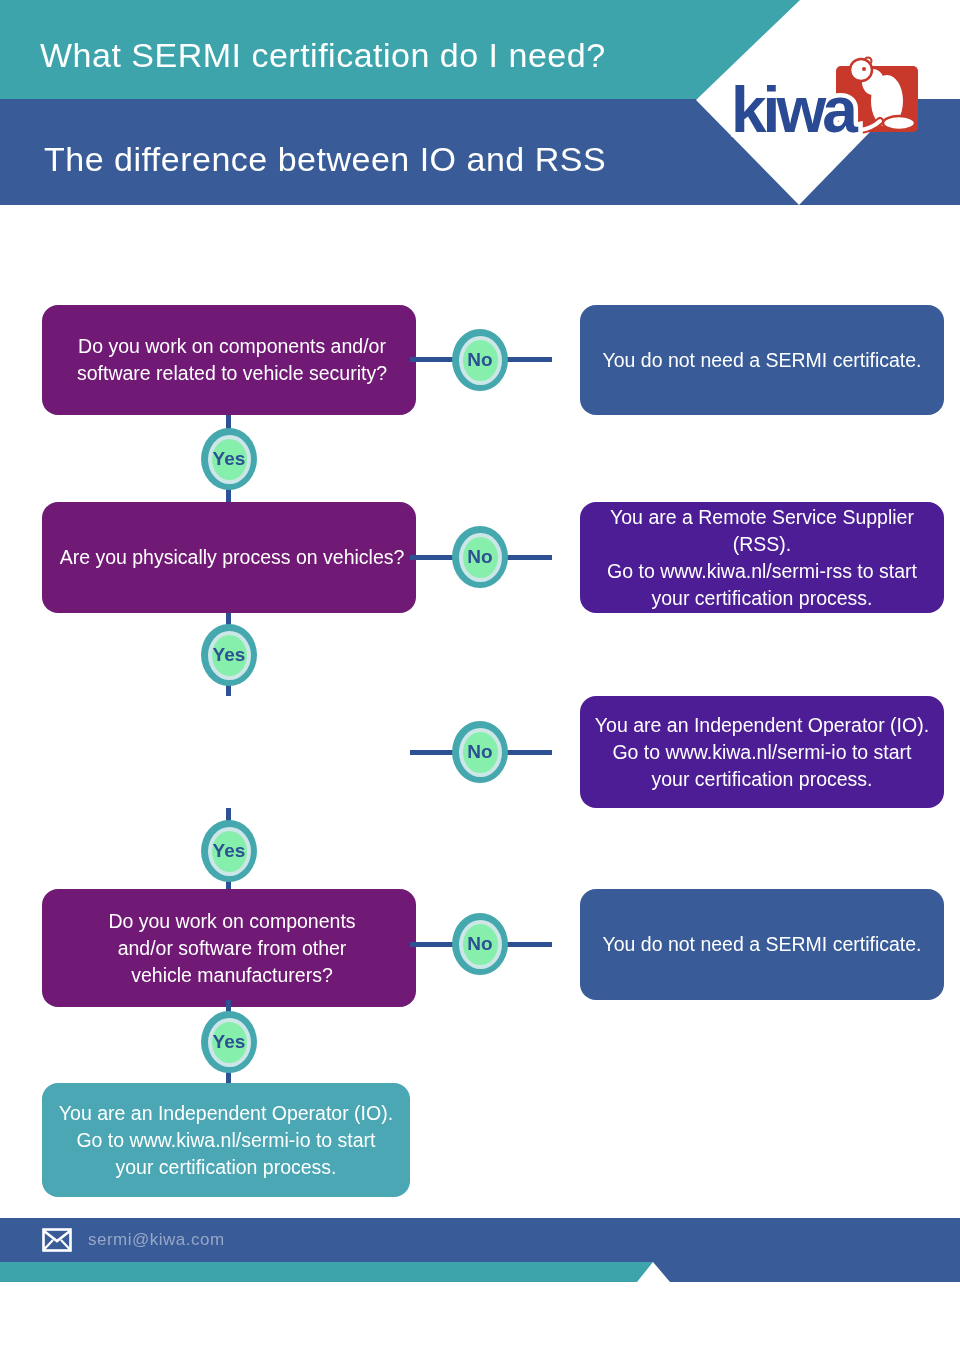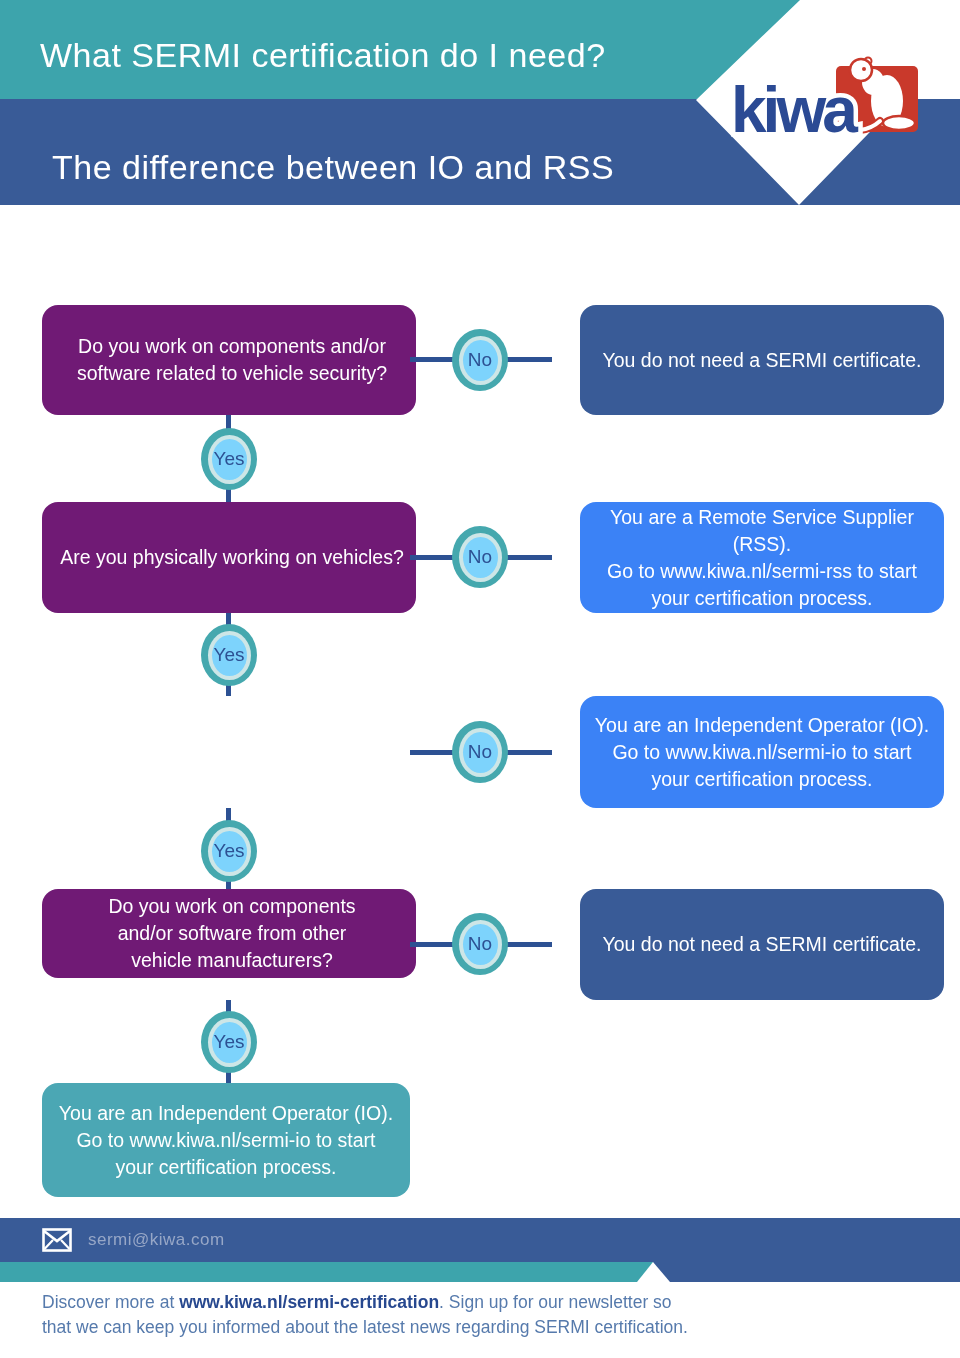--- a/index.html
+++ b/index.html
@@ -4,49 +4,49 @@
 <style>
   html,body{margin:0;padding:0;background:#ffffff;}
   .page{position:relative;width:960px;height:1358px;background:#ffffff;overflow:hidden;
         font-family:"Liberation Sans", sans-serif;}
 
   
   .hdr-teal{position:absolute;left:0;top:0;width:960px;height:99px;background:#3da4ac;}
   .hdr-blue{position:absolute;left:0;top:99px;width:960px;height:106px;background:#395b97;}
   .h1{position:absolute;left:40px;top:36px;margin:0;color:#ffffff;font-size:34px;
       font-weight:400;letter-spacing:.5px;}
-  .h2{position:absolute;left:40px;top:136px;margin:12px;color:#ffffff;font-size:34px;
+  .h2{position:absolute;left:40px;top:136px;margin:4px;color:#ffffff;font-size:34px;
       font-weight:300;letter-spacing:.5px;}
   .logo-svg{position:absolute;right:0;top:0;}
 
   
   .intro{position:absolute;left:42px;top:220px;width:880px;margin:0;color:#2d6ca6;
          font-size:19px;line-height:25.5px;white-space:pre-line;}
 
   
   .qbox,.rbox,.fbox{position:absolute;border-radius:16px;color:#ffffff;display:flex;
         align-items:center;justify-content:center;text-align:center;font-size:19.5px;
         line-height:27px;white-space:pre-line;font-weight:300;}
   .qbox{left:42px;width:368px;background:#701a75;padding-left:6px;}
   .rbox{left:580px;width:364px;}
   .rbox.blue{background:#395b97;}
-  .rbox.teal{background:#3b82f6;}
+  .rbox.teal{background:#4c1d95;}
   .fbox{left:42px;width:368px;background:#4ba7b4;}
 
   .hline,.vline{position:absolute;background:#2d5193;z-index:1;}
   .hline{left:410px;width:142px;height:5px;}
   .vline{left:226px;width:5px;}
 
   .circle{position:absolute;width:56px;height:62px;border-radius:50%;background:#45a8ae;
           display:flex;align-items:center;justify-content:center;z-index:3;}
   .circle .mid{width:43px;height:49px;border-radius:50%;background:#cde6e7;
           display:flex;align-items:center;justify-content:center;}
-  .circle .inner{width:35px;height:41px;border-radius:50%;background:#7dd3fc;
+  .circle .inner{width:35px;height:41px;border-radius:50%;background:#86efac;
           display:flex;align-items:center;justify-content:center;color:#2d5193;
-          font-size:19px;font-weight:400;}
+          font-size:19px;font-weight:700;}
   .circle.no{left:452px;}
   .circle.yes{left:201px;}
 
   
   .email-band{position:absolute;left:0;top:1218px;width:960px;height:44px;background:#395b97;
           display:flex;align-items:center;}
   .email-band svg{margin-left:42px;}
   .email-text{margin-left:16px;color:#97a7c7;font-size:17px;letter-spacing:.5px;}
   .bottom-band{position:absolute;left:0;top:1262px;width:960px;height:20px;background:#395b97;}
   .bb-teal{position:absolute;left:0;top:0;width:653px;height:20px;background:#3da4ac;}
@@ -92,21 +92,21 @@
       </div>
   </div>
   <div class="vline" style="top:415px;height:87px;"></div>
   <div class="circle yes" style="top:428px;">
     <div class="mid">
         <div class="inner">Yes</div>
       </div>
   </div>
 
   <div class="hline" style="top:555px;"></div>
-  <div class="qbox" style="top:502px;height:111px;">Are you physically working on vehicles?</div>
+  <div class="qbox" style="top:502px;height:111px;">Are you physically process on vehicles?</div>
   <div class="rbox teal" style="top:502px;height:111px;">You are a Remote Service Supplier (RSS).
 Go to www.kiwa.nl/sermi-rss to start
 your certification process.</div>
   <div class="circle no" style="top:526px;">
     <div class="mid">
         <div class="inner">No</div>
       </div>
   </div>
   <div class="vline" style="top:613px;height:83px;"></div>
   <div class="circle yes" style="top:624px;">
@@ -125,21 +125,21 @@
       </div>
   </div>
   <div class="vline" style="top:808px;height:81px;"></div>
   <div class="circle yes" style="top:820px;">
     <div class="mid">
         <div class="inner">Yes</div>
       </div>
   </div>
 
   <div class="hline" style="top:942px;"></div>
-  <div class="qbox" style="top:889px;height:89px;">Do you work on components
+  <div class="qbox" style="top:889px;height:118px;">Do you work on components
 and/or software from other
 vehicle manufacturers?</div>
   <div class="rbox blue" style="top:889px;height:111px;">You do not need a SERMI certificate.</div>
   <div class="circle no" style="top:913px;">
     <div class="mid">
         <div class="inner">No</div>
       </div>
   </div>
   <div class="vline" style="top:1000px;height:83px;"></div>
   <div class="circle yes" style="top:1011px;">
@@ -161,15 +161,14 @@
     <span class="email-text">sermi@kiwa.com</span>
   </div>
 
   <div class="bottom-band">
     <div class="bb-teal"></div>
     <svg class="bb-notch" width="33" height="20" viewBox="0 0 33 20">
       <polygon points="0,20 16,0 33,20" fill="#ffffff"></polygon>
     </svg>
   </div>
 
-  <p class="note"><span>Discover more at </span><b>www.kiwa.nl/sermi-certification</b><span>. Sign up for our newsletter so that we can keep you informed about the latest news regarding SERMI certification.</span></p>
 
 </div>
 
 </body></html>

